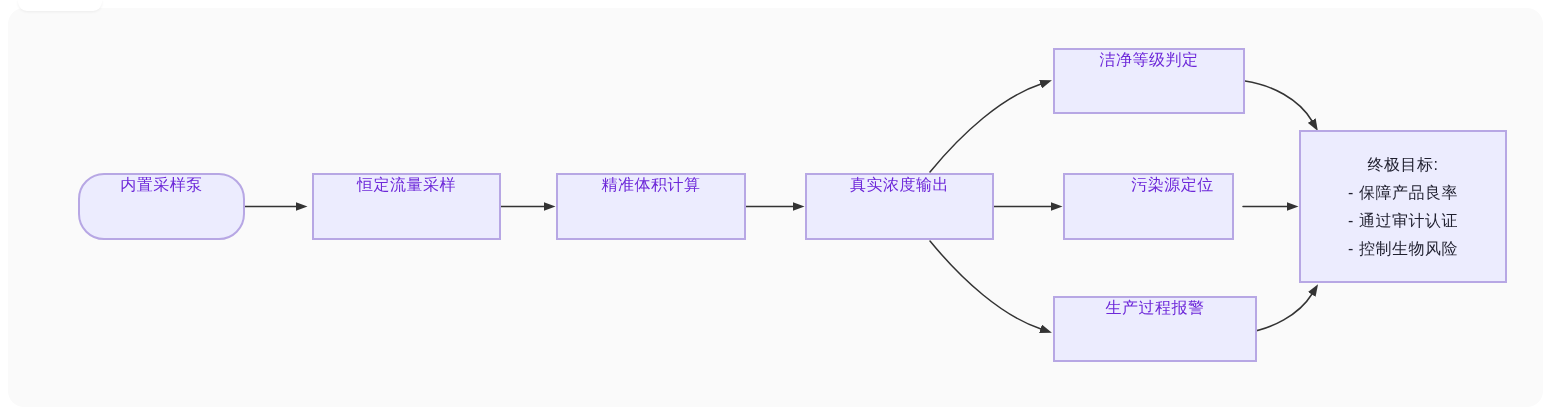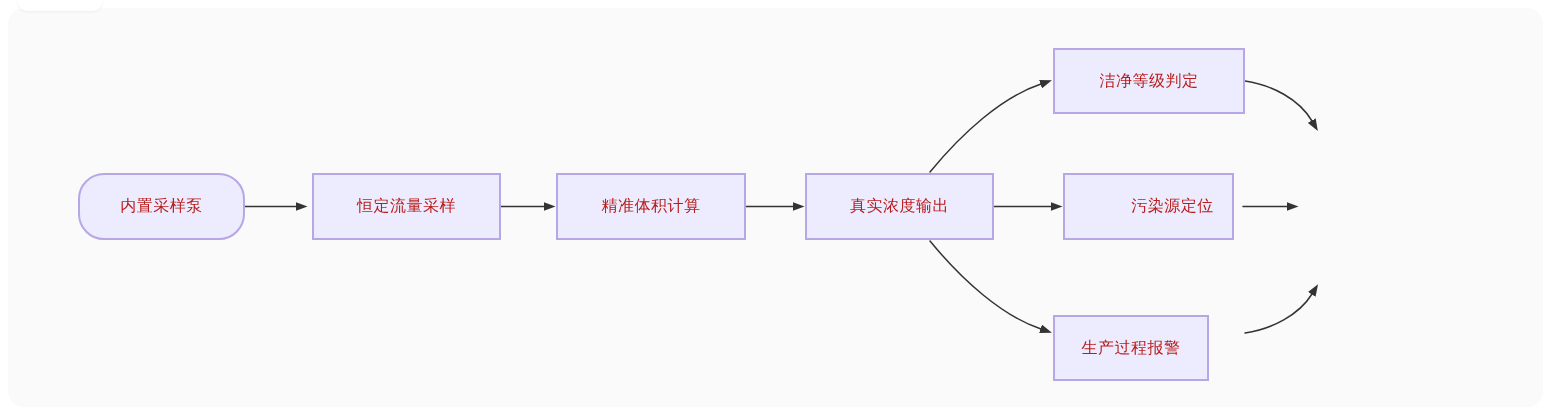--- a/index.html
+++ b/index.html
@@ -16,38 +16,38 @@
   .top-tab{
     position:absolute;left:18px;top:0;width:84px;height:11px;
     background:#ffffff;border-radius:0 0 9px 9px;
     box-shadow:0 1px 3px rgba(0,0,0,0.06);
   }
   .stage{position:absolute;left:0;top:0;width:1551px;height:415px;}
   svg.edges{position:absolute;left:0;top:0;}
   .node{
     position:absolute;box-sizing:border-box;
     background:#ececfe;border:2px solid #b7a7e4;
-    display:flex;align-items:center;justify-content:center;
-    color:#b91c1c;font-size:16px;letter-spacing:0.5px;
+    display:flex;align-items:flex-start;justify-content:center;
+    color:#6d28d9;font-size:16px;letter-spacing:0.5px;
   }
   .goal-node{
     position:absolute;box-sizing:border-box;
     background:#ececfe;border:2px solid #b7a7e4;
     color:#1f1f2e;font-size:16px;letter-spacing:0.5px;
     display:flex;flex-direction:column;align-items:center;justify-content:center;
     text-align:center;line-height:28px;
   }
   
   .n-pump   {left:78px;  top:173px; width:167px; height:67px;border-radius:26px;}
   .n-flow   {left:312px; top:173px; width:189px; height:67px;}
   .n-volume {left:556px; top:173px; width:190px; height:67px;}
   .n-output {left:805px; top:173px; width:189px; height:67px;}
   .n-clean  {left:1053px;top:48px;  width:192px; height:66px;}
   .n-source {left:1063px;top:173px; width:171px; height:67px;padding-left:48px;}
-  .n-alarm  {left:1053px;top:315px; width:156px; height:66px;}
+  .n-alarm  {left:1053px;top:296px; width:204px; height:66px;}
   .n-goal   {left:1299px;top:130px; width:208px; height:153px;}
 </style>
 </head>
 <body>
 
 <div class="card"></div>
 <div class="top-tab"></div>
 
 <div class="stage">
 
@@ -85,14 +85,20 @@
   <div class="node n-clean">
     <span>洁净等级判定</span>
   </div>
   <div class="node n-source">
     <span>污染源定位</span>
   </div>
   <div class="node n-alarm">
     <span>生产过程报警</span>
   </div>
 
+  <div class="goal-node n-goal">
+    <div>终极目标:</div>
+    <div>- 保障产品良率</div>
+    <div>- 通过审计认证</div>
+    <div>- 控制生物风险</div>
+  </div>
 
 </div>
 
 </body></html>

